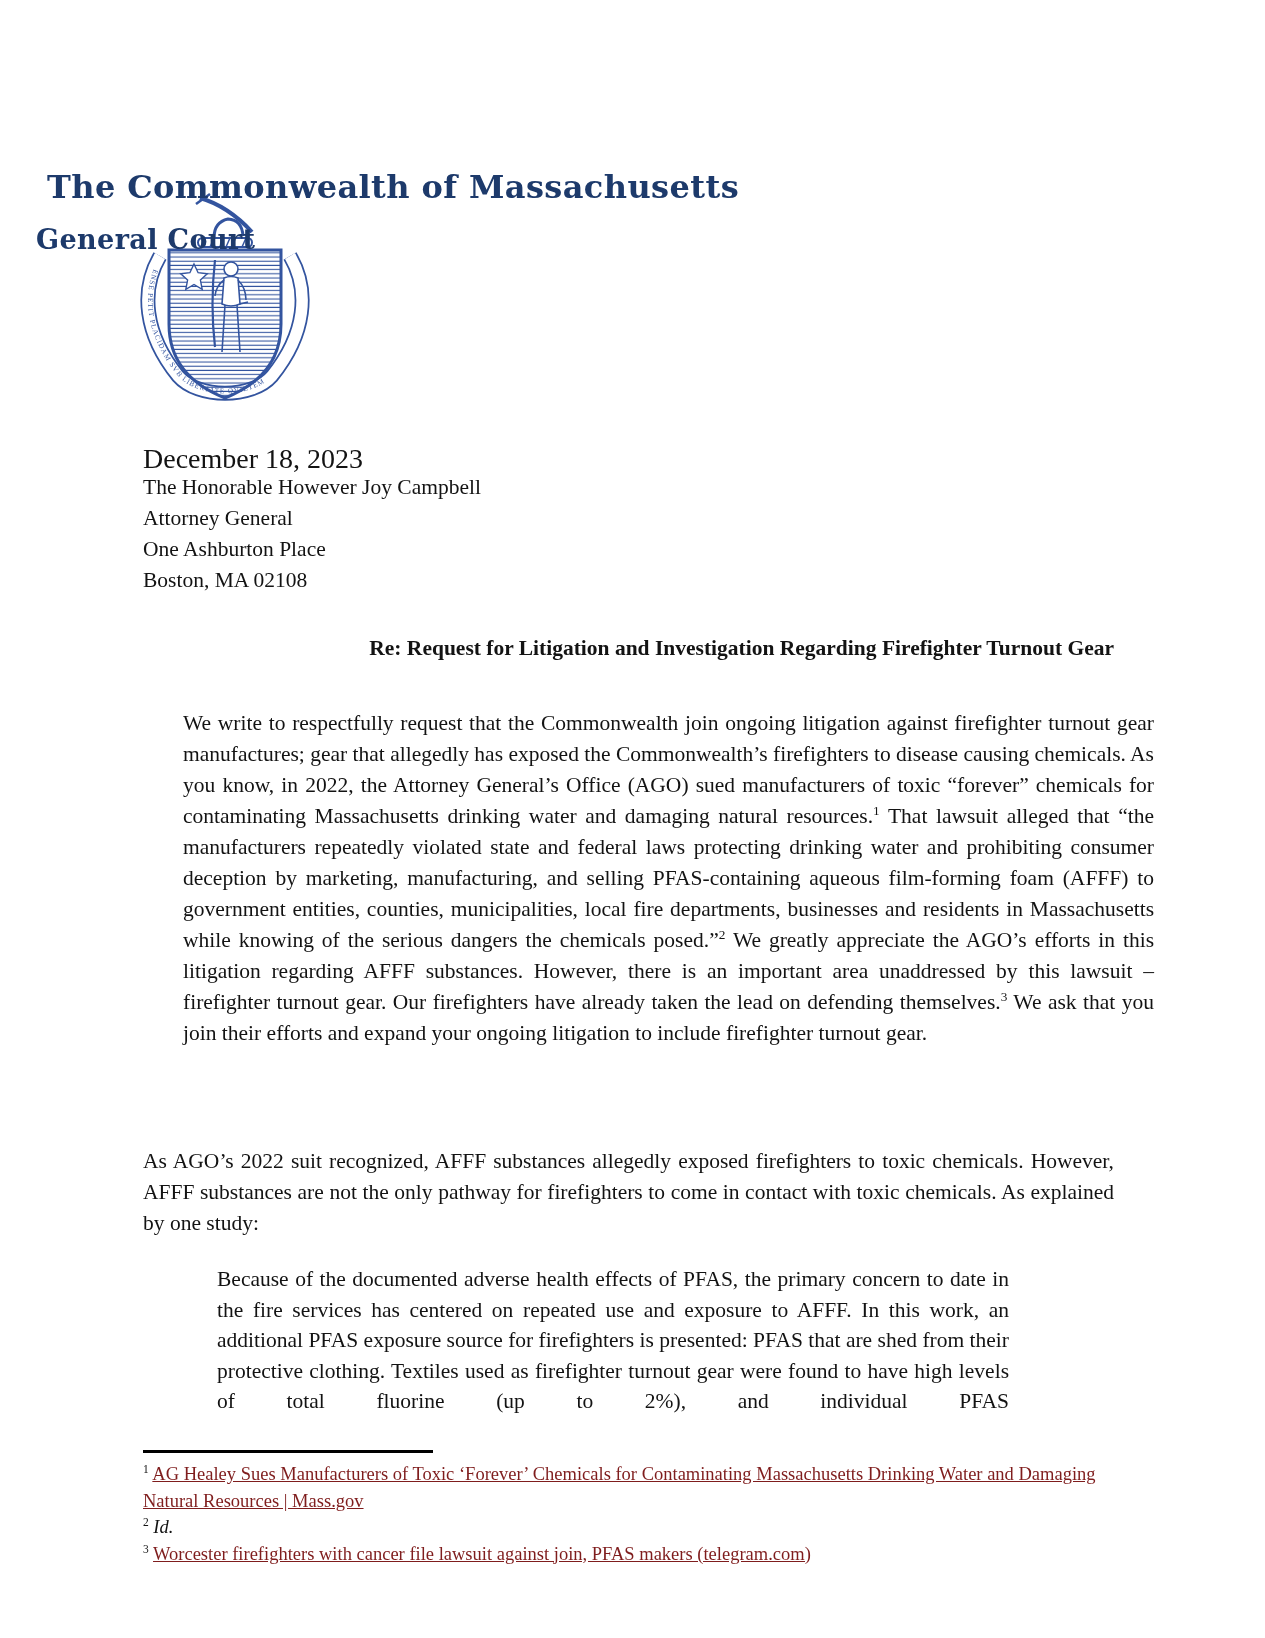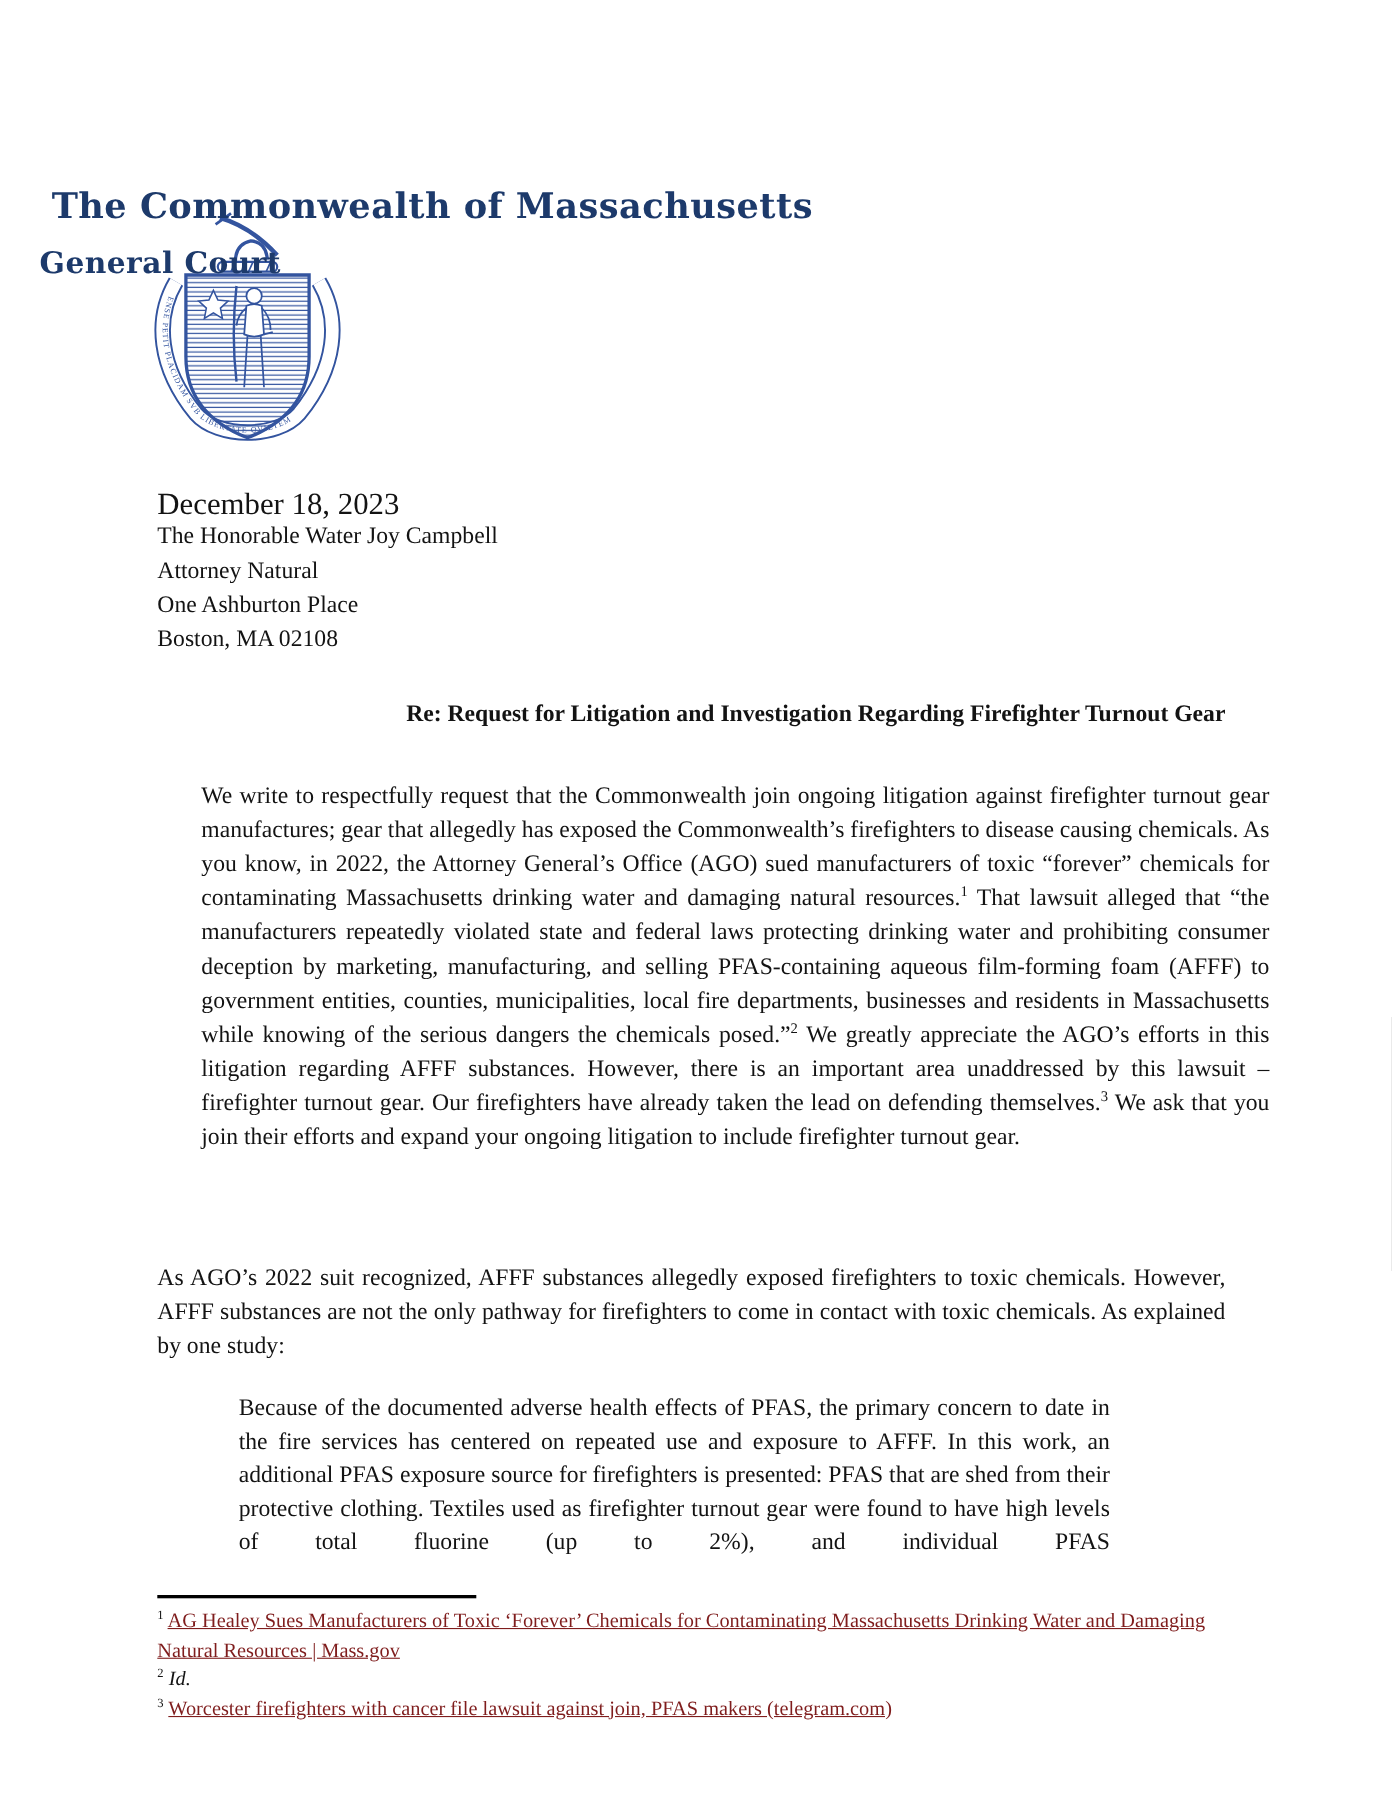--- a/index.html
+++ b/index.html
@@ -106,22 +106,22 @@
       </g>
     </g>
   </svg>
 
   <div class="title1">The Commonwealth of Massachusetts</div>
   <div class="title2">General Court</div>
 
   <div class="date">December 18, 2023</div>
 
   <div class="address">
-    <div>The Honorable Water Joy Campbell</div>
-    <div>Attorney Natural</div>
+    <div>The Honorable However Joy Campbell</div>
+    <div>Attorney General</div>
     <div>One Ashburton Place</div>
     <div>Boston, MA 02108</div>
   </div>
 
   <div class="subject">Re: Request for Litigation and Investigation Regarding Firefighter Turnout Gear</div>
 
   <div class="para para1">
     <span>We write to respectfully request that the Commonwealth join ongoing litigation against firefighter turnout gear manufactures; gear that allegedly has exposed the Commonwealth’s firefighters to disease causing chemicals. As you know, in 2022, the Attorney General’s Office (AGO) sued manufacturers of toxic “forever” chemicals for contaminating Massachusetts drinking water and damaging natural resources.</span><sup>1</sup><span> That lawsuit alleged that “the manufacturers repeatedly violated state and federal laws protecting drinking water and prohibiting consumer deception by marketing, manufacturing, and selling PFAS-containing aqueous film-forming foam (AFFF) to government entities, counties, municipalities, local fire departments, businesses and residents in Massachusetts while knowing of the serious dangers the chemicals posed.”</span><sup>2</sup><span> We greatly appreciate the AGO’s efforts in this litigation regarding AFFF substances. However, there is an important area unaddressed by this lawsuit – firefighter turnout gear. Our firefighters have already taken the lead on defending themselves.</span><sup>3</sup><span> We ask that you join their efforts and expand your ongoing litigation to include firefighter turnout gear.</span>
   </div>
 

